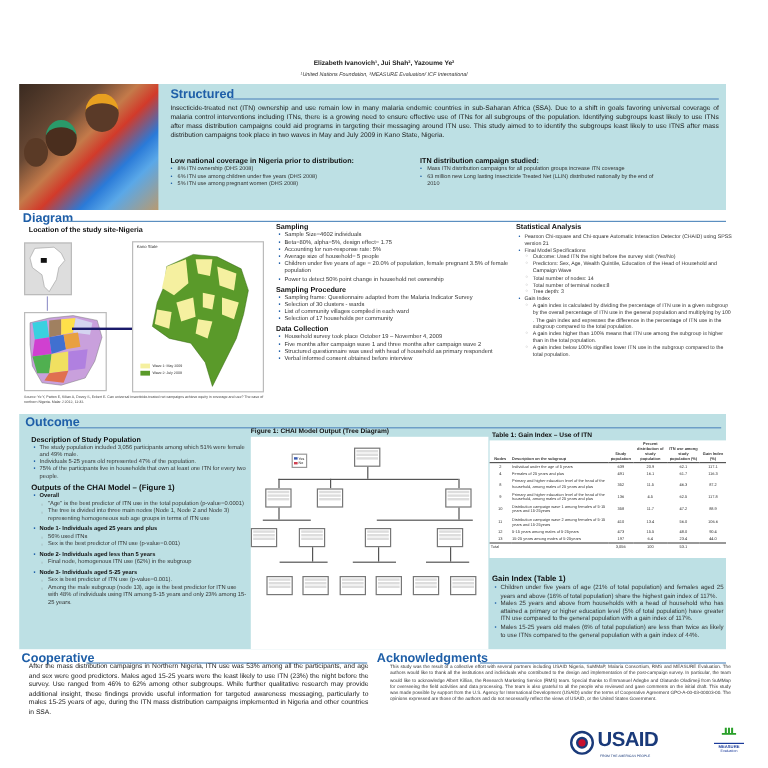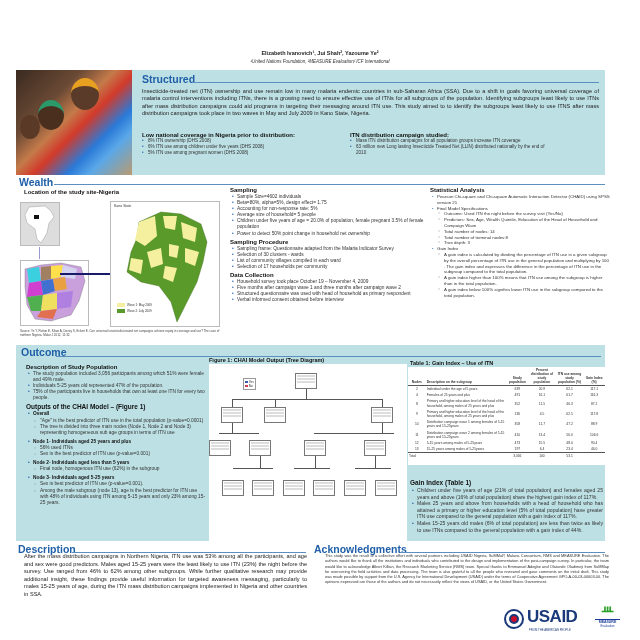--- a/index.html
+++ b/index.html
@@ -34,21 +34,21 @@
 table{border-collapse:collapse;width:100%;font-size:3.3px;color:#333}
 th{font-weight:bold;font-size:3.3px;text-align:center;padding:1px;vertical-align:bottom;border-bottom:0.6px solid #555}
 td{padding:1px 1px;text-align:center;vertical-align:middle;line-height:4.2px}
 td.desc{text-align:left}
 tr.total td{border-top:0.6px solid #555;text-align:left}
 .tree-node{position:absolute;width:22px;height:16px;border:0.5px solid #777;background:#fff}
 .tree-node .r{height:2px;margin:1px;background:#ddd}
 .tree-line{position:absolute;background:#555}
 .concl{position:absolute;left:24px;top:553px;width:283px;font-size:5.6px;line-height:7.6px;text-align:justify;color:#222}
 .ack{position:absolute;left:325px;top:553px;width:284px;font-size:3.9px;line-height:5.3px;text-align:justify;color:#333}
-.usaid{position:absolute;left:504px;top:607px;width:76px;height:27px}
+.usaid{position:absolute;left:475px;top:607px;width:76px;height:27px}
 .measure{position:absolute;left:595px;top:605px;width:25px;height:30px;text-align:center}
 </style>
 </head>
 <body>
 
 <div id="poster">
 
   <div class="authors">Elizabeth Ivanovich¹, Jui Shah², Yazoume Ye²</div>
   <div class="affil">¹United Nations Foundation, ²MEASURE Evaluation/ ICF International</div>
 
@@ -71,21 +71,21 @@
     </ul>
   </div>
   <div class="col" style="left:350px;top:132px;width:200px;">
     <div class="subh">ITN distribution campaign studied:</div>
     <ul class="smallb">
       <li>Mass ITN distribution campaigns for all population groups increase ITN coverage</li>
       <li>63 million new Long lasting Insecticide Treated Net (LLIN) distributed nationally by the end of 2010</li>
     </ul>
   </div>
 
-  <div class="sec-title" style="left:19px;top:176px;">Wealth</div>
+  <div class="sec-title" style="left:19px;top:176px;">Diagram</div>
   <div class="sec-line" style="left:54px;top:184px;width:551px;"></div>
 
   <div class="col" style="left:24px;top:189px;width:190px;">
     <div class="mhead">Location of the study site-Nigeria</div>
   </div>
 
   <div class="map-box" style="left:20px;top:202px;width:40px;height:44px;background:#ddd;">
     <svg width="38" height="42" viewBox="0 0 38 42">
         <path d="M8 4 L24 3 L30 8 L33 14 L28 20 L26 30 L20 40 L16 36 L14 26 L6 20 L4 12 Z" fill="#fff" stroke="#888" stroke-width="0.4"></path>
         <rect x="13" y="12" width="5" height="4" fill="#111"></rect>
@@ -391,21 +391,21 @@
 
   <div class="col" style="left:410px;top:479px;width:193px;">
     <div class="mhead" style="font-size:6.5px;">Gain Index (Table 1)</div>
     <ul class="mlist" style="font-size:5.1px;line-height:6.6px;text-align:justify;">
       <li>Children under five years of age (21% of total population) and females aged 25 years and above (16% of total population) share the highest gain index of 117%.</li>
       <li>Males 25 years and above from households with a head of household who has attained a primary or higher education level (5% of  total population) have greater ITN use compared to the general population with a gain index of 117%.</li>
       <li>Males 15-25 years old males (6% of total population) are less than twice as likely to use ITNs compared to the general population with a gain index of 44%.</li>
     </ul>
   </div>
 
-  <div class="sec-title" style="left:18px;top:543px;">Description</div>
+  <div class="sec-title" style="left:18px;top:543px;">Cooperative</div>
   <div class="sec-line" style="left:72px;top:552px;width:234px;"></div>
   <div class="concl">After the mass distribution campaigns in Northern Nigeria, ITN use was 53% among all the participants, and age and sex were good predictors. Males aged 15-25 years were the least likely to use ITN (23%) the night before the survey. Use ranged from 46% to 62% among other subgroups. While further qualitative research may provide additional insight, these findings provide useful information for targeted awareness messaging, particularly to males 15-25 years of age, during the ITN mass distribution campaigns implemented in  Nigeria  and other countries in SSA.</div>
 
   <div class="sec-title" style="left:314px;top:543px;">Acknowledgments</div>
   <div class="sec-line" style="left:400px;top:552px;width:205px;"></div>
   <div class="ack">This study was the result of a collective effort with several partners including USAID Nigeria, SuMMaP, Malaria Consortium, RMS and MEASURE Evaluation. The authors would like to thank all the institutions and individuals who contributed to the design and implementation of the post-campaign survey. In particular, the team would like to acknowledge Albert Killian, the Research Marketing Service (RMS) team. Special thanks to Emmanuel Adegbe and Olatunde Oladimeji from SuMMap for overseeing the field activities and data processing. The team is also grateful to all the people who reviewed and gave comments on the initial draft. This study was made possible by support from the U.S. Agency for International Development (USAID) under the terms of Cooperative Agreement GPO-A-00-03-00003-00. The opinions expressed are those of the authors and do not necessarily reflect the views of USAID, or the United States Government.</div>
 
   <div class="usaid">
     <div style="position:absolute;left:0;top:2px;width:20px;height:20px;border-radius:50%;border:2px solid #1a3a7a;background:#fff;">
       <div style="position:absolute;left:3px;top:3px;width:10px;height:10px;border-radius:50%;background:#c8102e;border:2px solid #1a3a7a;"></div>

